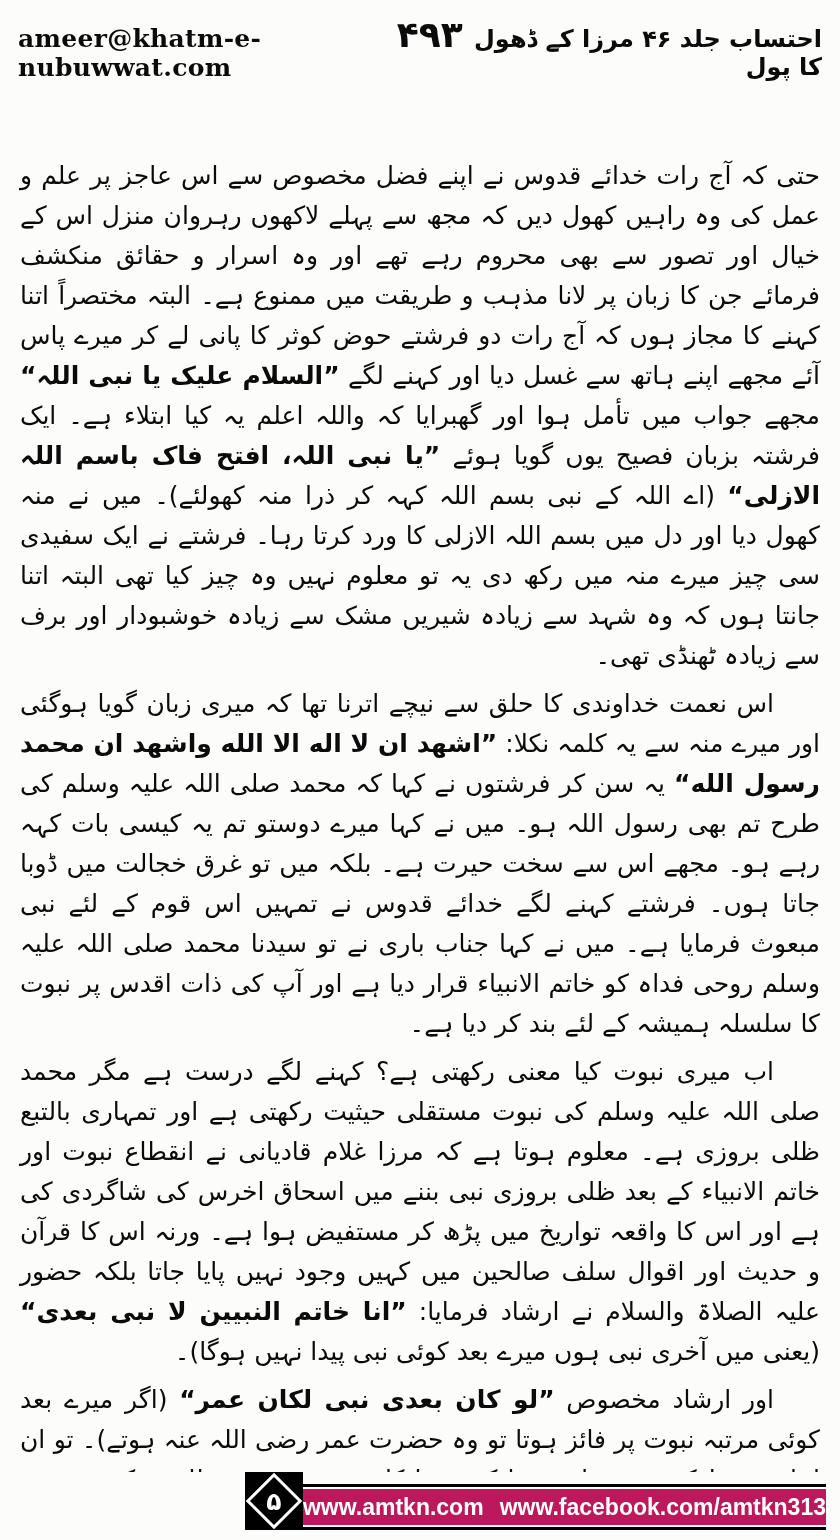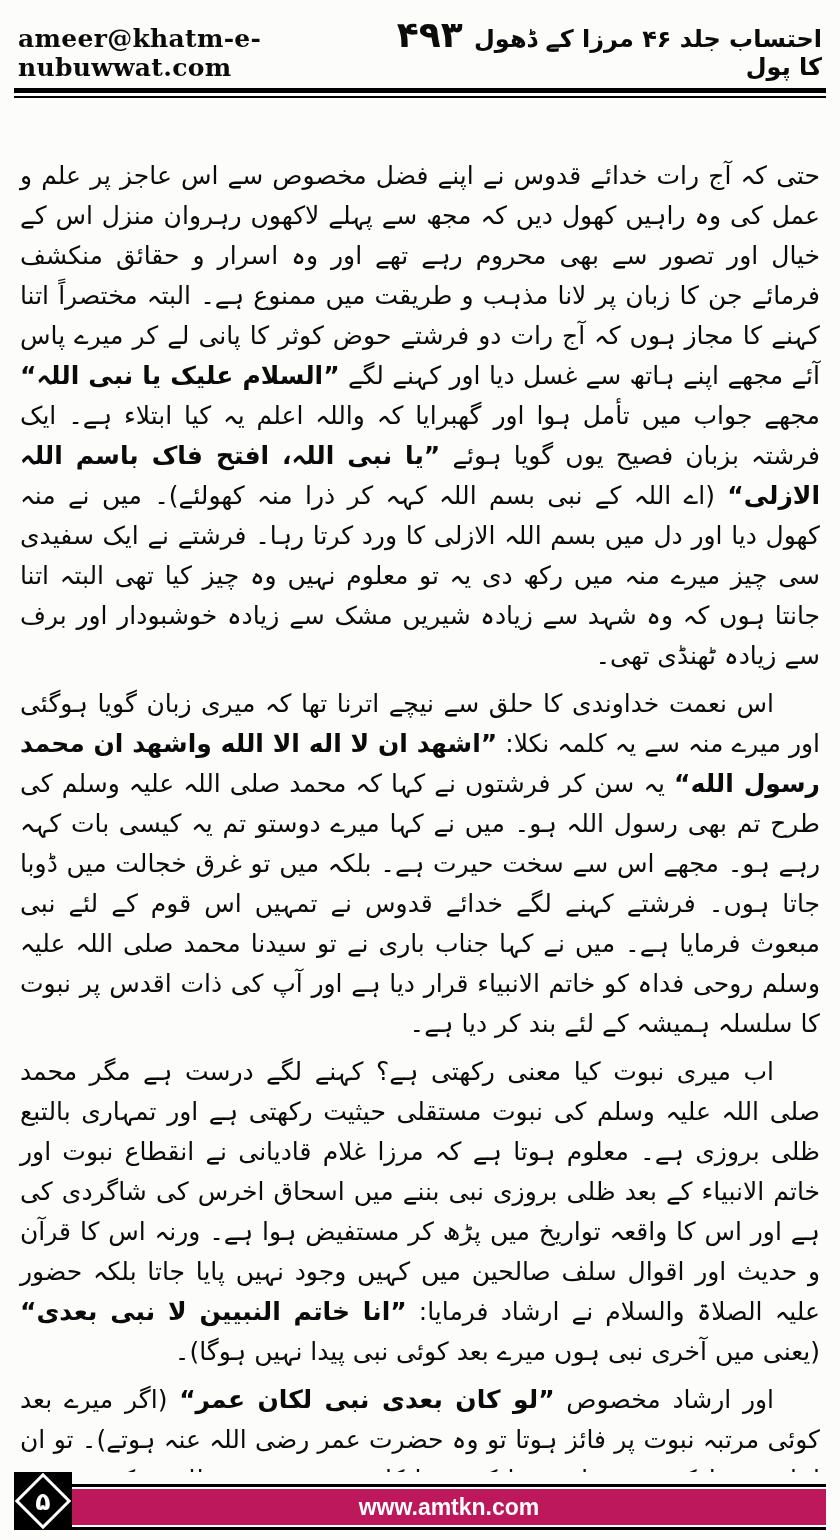--- a/index.html
+++ b/index.html
@@ -7,21 +7,21 @@
     width: 840px; height: 1540px;
     background: #fcfcfa;
     overflow: hidden;
     color: #0b0b0b;
     font-family: "DejaVu Sans", sans-serif;
   }
   .page {
     box-sizing: border-box;
     width: 840px; height: 1540px;
     padding: 8px 14px 10px;
-    display: flex; flex-direction: column;
+    display: flex; flex-direction: column; align-items: flex-end;
   }
   
   .hdr {
     display: flex; align-items: baseline; justify-content: space-between;
     padding: 6px 4px 6px;
   }
   .hdr-email {
     font-family: "DejaVu Serif", serif;
     font-weight: bold; font-size: 25px; letter-spacing: .3px;
   }
@@ -115,16 +115,17 @@
 
   </main>
 
   <footer class="ftr">
     <div class="badge">
       <div class="diamond"></div>
       <span class="badge-num">۵</span>
     </div>
     <div class="bar">
       <span class="bar-link">www.amtkn.com</span>
+      <span class="bar-link">www.facebook.com/amtkn313</span>
     </div>
   </footer>
 
 </div>
 
 </body></html>

